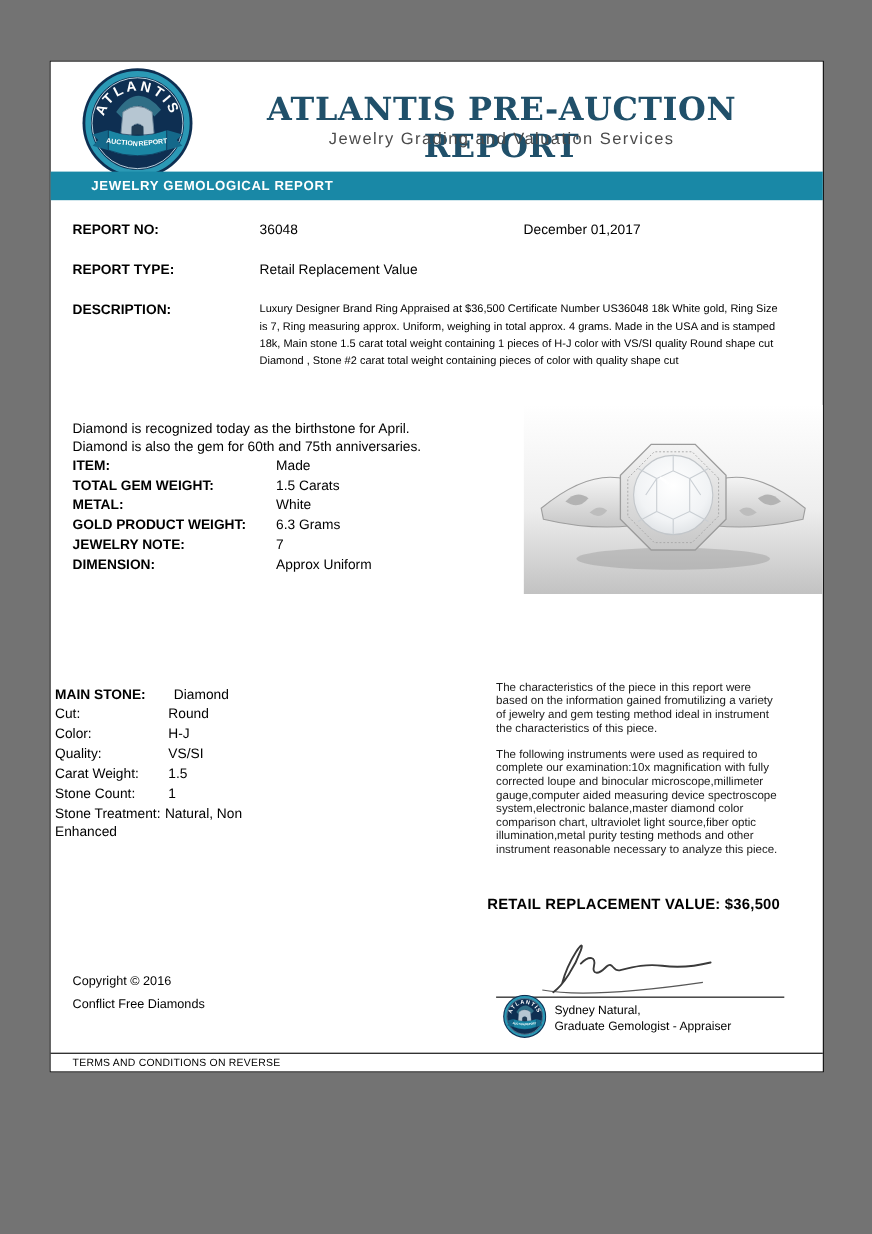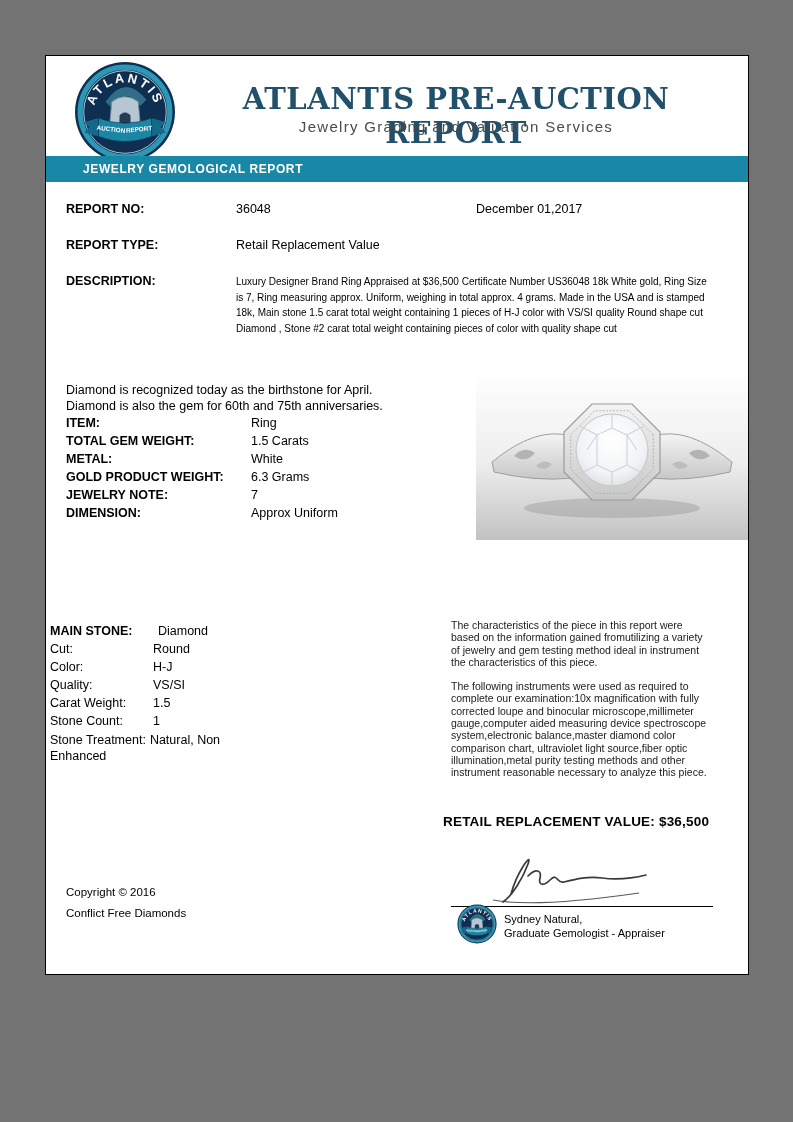--- a/index.html
+++ b/index.html
@@ -104,21 +104,21 @@
     <div class="desc-text">Luxury Designer Brand Ring Appraised at $36,500 Certificate Number US36048 18k White gold, Ring Size is 7, Ring measuring approx. Uniform, weighing in total approx. 4 grams. Made in the USA and is stamped 18k, Main stone 1.5 carat total weight containing 1 pieces of H-J color with VS/SI quality Round shape cut Diamond , Stone #2 carat total weight containing pieces of color with quality shape cut</div>
 
     <div class="gem-info">
       <div>Diamond is recognized today as the birthstone for April.</div>
       <div>Diamond is also the gem for 60th and 75th anniversaries.</div>
     </div>
 
     <div class="item-fields">
       <div class="item-row">
         <span class="lbl">ITEM:</span>
-        <span class="val">Ring</span>
+        <span class="val">Made</span>
       </div>
       <div class="item-row">
         <span class="lbl">TOTAL GEM WEIGHT:</span>
         <span class="val">1.5 Carats</span>
       </div>
       <div class="item-row">
         <span class="lbl">METAL:</span>
         <span class="val">White</span>
       </div>
       <div class="item-row">
@@ -221,14 +221,15 @@
       <path d="M30 50 C36 28 52 6 47 20 C42 34 31 52 22 58 M47 32 C55 24 61 26 59 34 C57 42 63 42 69 36 C77 28 75 40 83 38 C95 35 107 32 121 34 C137 36 153 34 165 31" stroke="#3a3a3a" stroke-width="1.7" fill="none" stroke-linecap="round"></path>
       <path d="M12 56 C44 62 96 58 158 49" stroke="#3a3a3a" stroke-width="1.1" fill="none" opacity="0.85"></path>
     </svg>
     <div class="sig-line"></div>
     <svg class="appraiser-badge" viewBox="0 0 100 100">
       <use href="#atl-badge"></use>
     </svg>
     <div class="signer-name">Sydney Natural,</div>
     <div class="signer-title">Graduate Gemologist - Appraiser</div>
 
+    <div class="terms">TERMS AND CONDITIONS ON REVERSE</div>
   </div>
 </div>
 
 </body></html>

